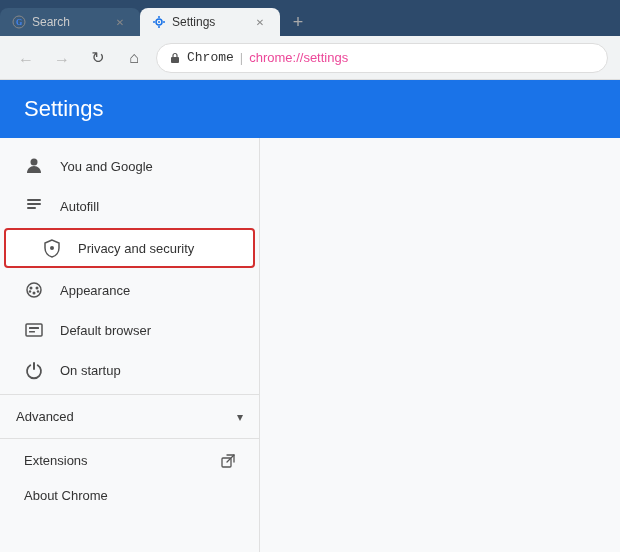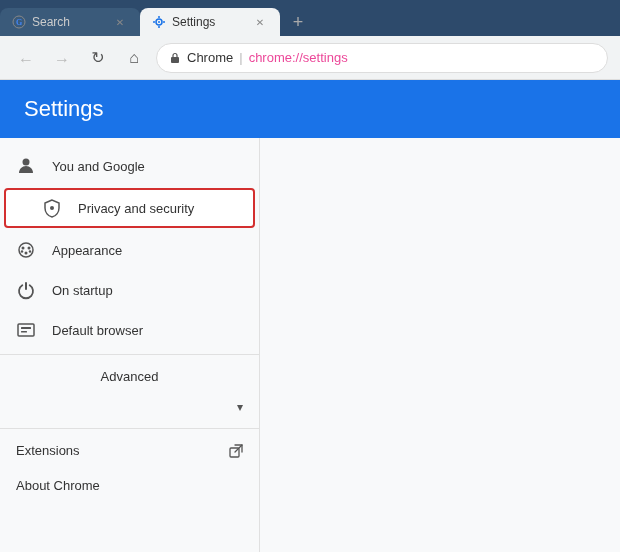--- a/index.html
+++ b/index.html
@@ -124,21 +124,21 @@
       width: 260px;
       background: #f8f9fa;
       border-right: 1px solid #e0e0e0;
       padding: 8px 0;
       overflow-y: auto;
     }
 
     .sidebar-item {
       display: flex;
       align-items: center;
-      padding: 10px 16px;
+      padding: 10px 24px;
       cursor: pointer;
       gap: 16px;
       font-size: 13px;
       color: #333;
       position: relative;
     }
     .sidebar-item.active {
       border: 2px solid #d32f2f;
       background: #fff;
       border-radius: 4px;
@@ -164,21 +164,20 @@
     }
 
     .sidebar-section-label {
       display: flex;
       align-items: center;
       padding: 10px 16px;
       font-size: 13px;
       color: #333;
       cursor: pointer;
       gap: 16px;
-      flex-direction: column;
     }
     .section-arrow {
       margin-left: auto;
       font-size: 12px;
       color: #555;
     }
 
     
     .red-arrow {
       position: absolute;
@@ -236,21 +235,21 @@
   <div class="nav-btn disabled">→</div>
   <div class="nav-btn">↻</div>
   <div class="nav-btn">⌂</div>
   <div class="address-bar">
     <span class="address-icon">
       <svg width="12" height="12" viewBox="0 0 12 12">
         <rect x="2" y="5" width="8" height="6" rx="1" fill="#555"></rect>
         <path d="M4 5V3.5a2 2 0 0 1 4 0V5" fill="none" stroke="#555" stroke-width="1.2"></path>
       </svg>
     </span>
-    <span style="color:#333; font-size:13px;">Chrome</span>
+    <span style="color:#333; font-size:13px;font-family:Liberation Mono, monospace;">Chrome</span>
     <span class="address-separator">|</span>
     <span style="color:#ec4899; font-size:13px;">chrome://settings</span>
   </div>
 </div>
 
 <div class="settings-header">
   <span class="settings-title">Settings</span>
 </div>
 
 <div class="settings-body">
@@ -259,20 +258,30 @@
     <div class="sidebar-item">
       <span class="sidebar-icon">
         <svg width="20" height="20" viewBox="0 0 20 20">
           <circle cx="10" cy="6" r="3.5" fill="#555"></circle>
           <path d="M3 17c0-3.87 3.13-7 7-7s7 3.13 7 7" fill="#555"></path>
         </svg>
       </span>
       <span>You and Google</span>
     </div>
 
+    <div class="sidebar-item">
+      <span class="sidebar-icon">
+        <svg width="20" height="20" viewBox="0 0 20 20">
+          <rect x="3" y="3" width="14" height="2" rx="1" fill="#555"></rect>
+          <rect x="3" y="7" width="14" height="2" rx="1" fill="#555"></rect>
+          <rect x="3" y="11" width="9" height="2" rx="1" fill="#555"></rect>
+        </svg>
+      </span>
+      <span>Autofill</span>
+    </div>
 
     <div class="sidebar-item active" style="position:relative;padding-left:36px;">
       <span class="sidebar-icon">
         <svg width="20" height="20" viewBox="0 0 20 20">
           <path d="M10 2L3 5v5c0 4.5 3 8 7 9 4-1 7-4.5 7-9V5z" fill="none" stroke="#555" stroke-width="1.5"></path>
           <circle cx="10" cy="10" r="2" fill="#555"></circle>
         </svg>
       </span>
       <span>Privacy and security</span>
 
@@ -297,36 +306,36 @@
           <circle cx="14" cy="11.5" r="1.2" fill="#555"></circle>
         </svg>
       </span>
       <span>Appearance</span>
     </div>
 
 
     <div class="sidebar-item">
       <span class="sidebar-icon">
         <svg width="20" height="20" viewBox="0 0 20 20">
-          <path d="M10 3v6" stroke="#555" stroke-width="2" stroke-linecap="round"></path>
-          <path d="M6.3 5.3A7 7 0 1 0 13.7 5.3" fill="none" stroke="#555" stroke-width="1.8" stroke-linecap="round"></path>
-        </svg>
-      </span>
-      <span>On startup</span>
-    </div>
-
-    <div class="sidebar-item">
-      <span class="sidebar-icon">
-        <svg width="20" height="20" viewBox="0 0 20 20">
           <rect x="2" y="4" width="16" height="12" rx="1" fill="none" stroke="#555" stroke-width="1.5"></rect>
           <rect x="5" y="7" width="10" height="2" rx="0.5" fill="#555"></rect>
           <rect x="5" y="11" width="6" height="1.5" rx="0.5" fill="#555"></rect>
         </svg>
       </span>
       <span>Default browser</span>
+    </div>
+
+    <div class="sidebar-item">
+      <span class="sidebar-icon">
+        <svg width="20" height="20" viewBox="0 0 20 20">
+          <path d="M10 3v6" stroke="#555" stroke-width="2" stroke-linecap="round"></path>
+          <path d="M6.3 5.3A7 7 0 1 0 13.7 5.3" fill="none" stroke="#555" stroke-width="1.8" stroke-linecap="round"></path>
+        </svg>
+      </span>
+      <span>On startup</span>
     </div>
 
     <div class="sidebar-divider"></div>
 
     <div class="sidebar-section-label">
       <span style="font-size:13px; color:#333;">Advanced</span>
       <span class="section-arrow">▾</span>
     </div>
 
     <div class="sidebar-divider"></div>

